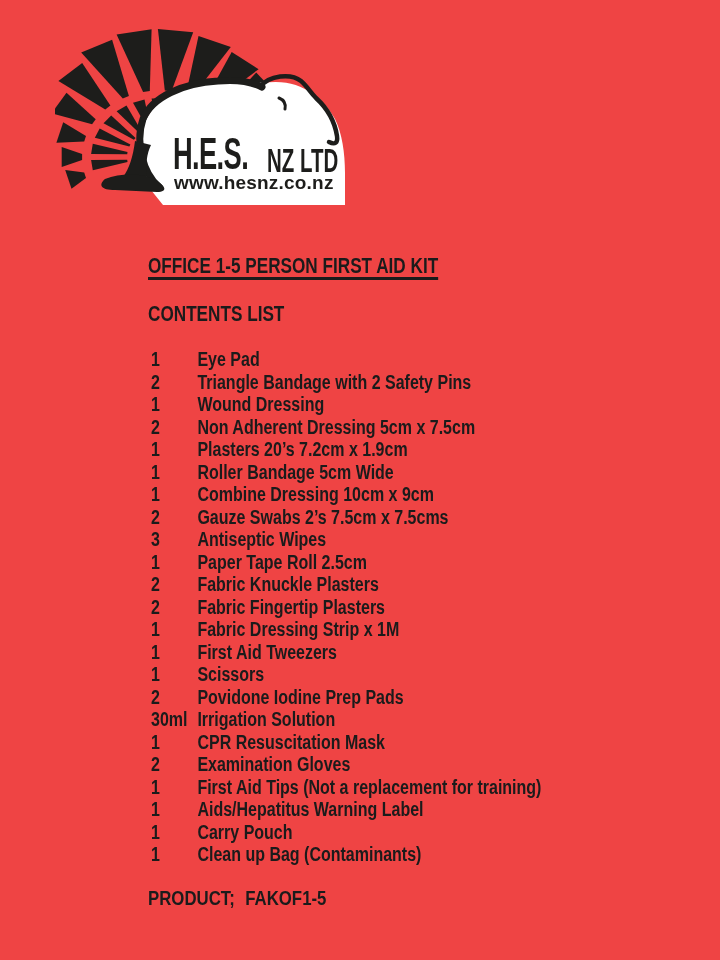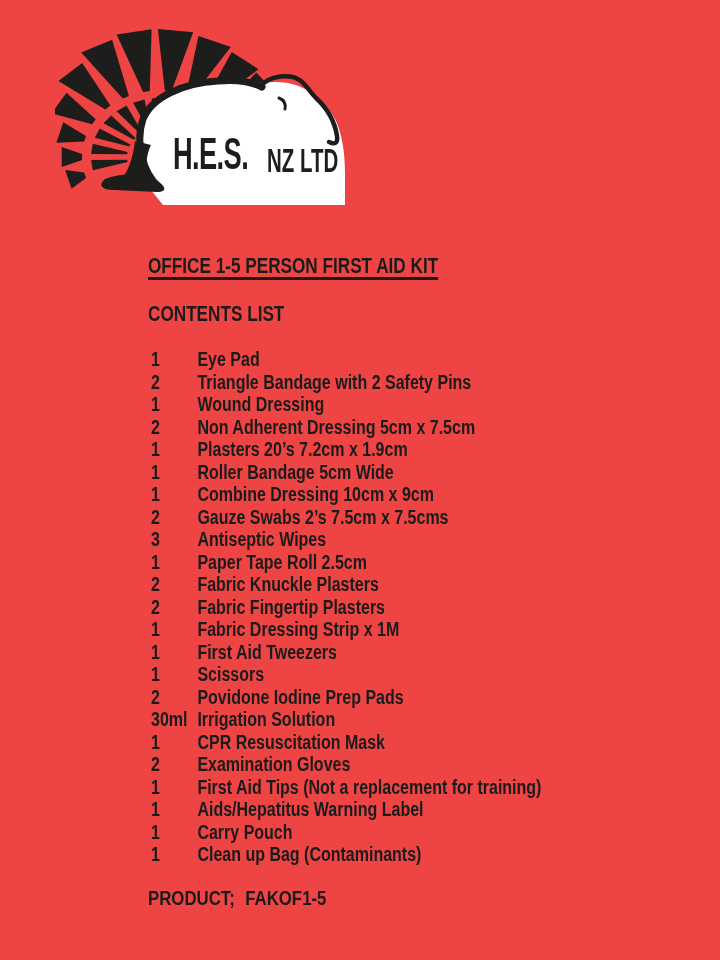--- a/index.html
+++ b/index.html
@@ -86,20 +86,21 @@
       <path fill="none" stroke="#1d1d1b" stroke-width="4.5" stroke-linecap="round" d="M 205,72 C 214,60 236,58 246,66 C 252,71 255,77 261,83 C 273,94 280,108 282,121 C 283,128 280,130 274,127"></path>
 
       <path fill="none" stroke="#1d1d1b" stroke-width="3" stroke-linecap="round" d="M 224,83 C 229,85 231,89 230,94"></path>
 
       <path fill="#1d1d1b" d="M 80,126 C 78,142 74,154 68,162 L 92,166 C 90,150 92,138 96,130 Z"></path>
 
       <path fill="#1d1d1b" d="M 50,164 C 43,170 46,175 60,175 L 102,177 C 114,177 110,170 100,165 C 88,158 66,158 50,164 Z"></path>
     </svg>
     <div class="logo-hes">H.E.S.</div>
     <div class="logo-nz">NZ LTD</div>
+    <div class="logo-www">www.hesnz.co.nz</div>
   </div>
 
   <div class="doc-title">
     <span>OFFICE 1-5 PERSON FIRST AID KIT</span>
   </div>
 
   <div class="doc-subtitle">CONTENTS LIST</div>
 
   <div class="list">
       <div class="row">

